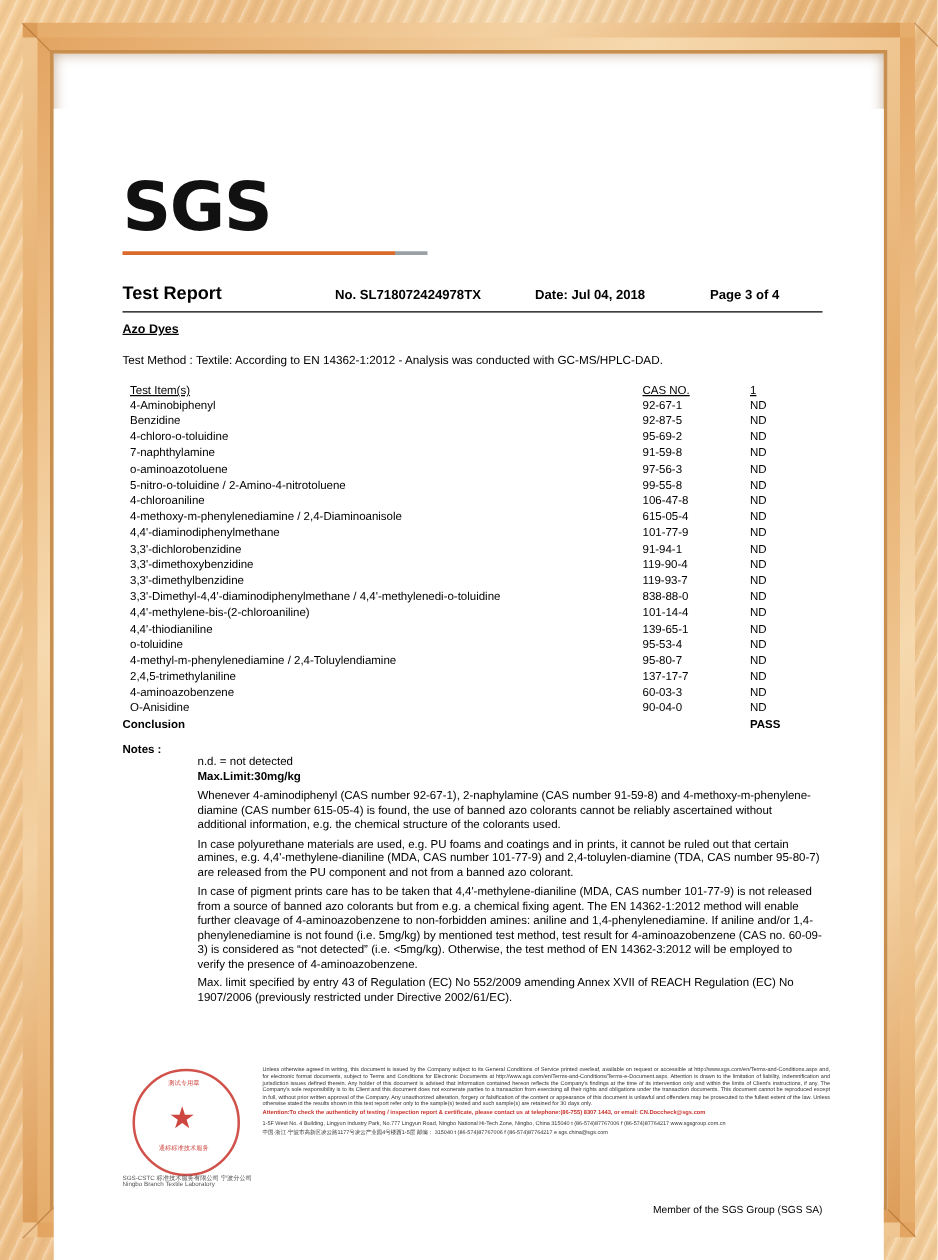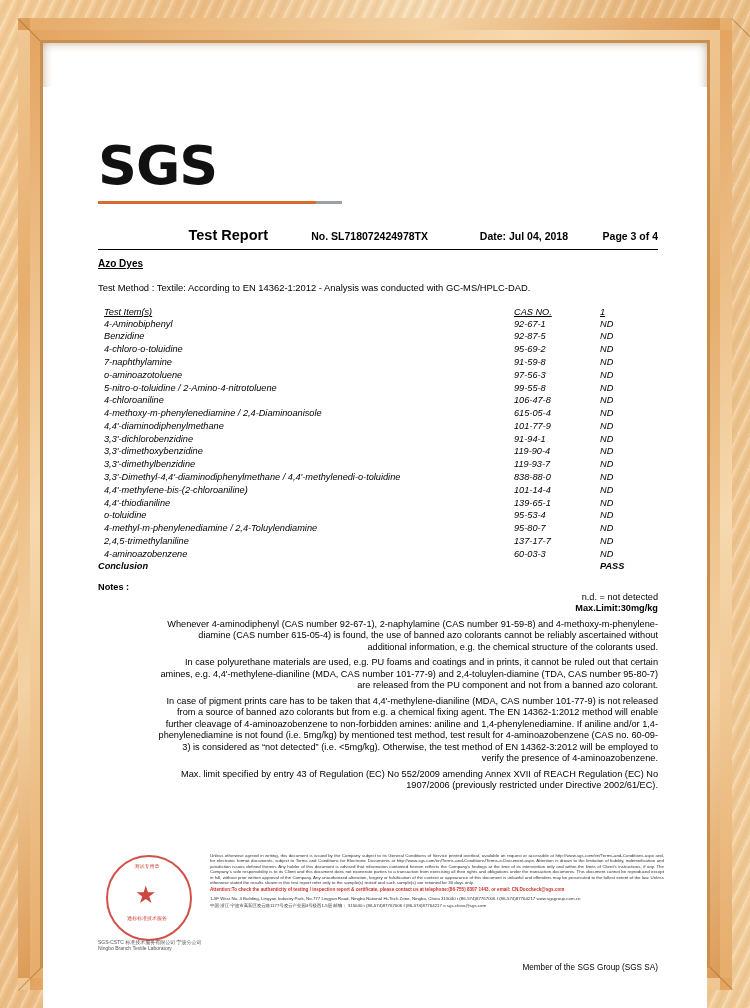--- a/index.html
+++ b/index.html
@@ -102,21 +102,20 @@
     width: 26px;
     height: 3px;
     background: #9aa0a6;
   }
 
   
   #header-row {
     display: flex;
     align-items: baseline;
     margin-top: 12px;
-    text-align: right;
   }
   #report-title {
     font-size: 14.5px;
     font-weight: bold;
     color: #000;
     width: 170px;
   }
   .hdr-field {
     font-size: 10.5px;
     font-weight: bold;
@@ -145,21 +144,20 @@
     color: #000;
   }
 
   
   #results {
     margin-top: 14px;
     width: 100%;
     border-collapse: collapse;
     font-size: 9.2px;
     color: #000;
-    font-style: italic;
   }
   #results th {
     font-weight: normal;
     text-align: left;
     text-decoration: underline;
     padding: 0 0 1px 0;
     font-size: 9.2px;
   }
   #results th.c-cas, #results td.c-cas { width: 86px; text-align: left; }
   #results th.c-num, #results td.c-num { width: 58px; text-align: left; }
@@ -179,21 +177,20 @@
     margin-top: 8px;
     font-size: 9.2px;
     font-weight: bold;
     color: #000;
   }
   #notes-body {
     margin-left: 60px;
     font-size: 9.2px;
     color: #000;
     line-height: 11.5px;
-    text-align: right;
   }
   #notes-body p { margin: 0 0 0 0; }
   #notes-body p.bold { font-weight: bold; }
   #notes-body p.gap { margin-top: 4px; }
 
   
   #footer {
     position: absolute;
     left: 55px;
     top: 766px;
@@ -416,20 +413,25 @@
           <tr>
             <td class="c-item">2,4,5-trimethylaniline</td>
             <td class="c-cas">137-17-7</td>
             <td class="c-num">ND</td>
           </tr>
           <tr>
             <td class="c-item">4-aminoazobenzene</td>
             <td class="c-cas">60-03-3</td>
             <td class="c-num">ND</td>
           </tr>
+          <tr>
+            <td class="c-item">O-Anisidine</td>
+            <td class="c-cas">90-04-0</td>
+            <td class="c-num">ND</td>
+          </tr>
           <tr class="conclusion">
             <td class="c-item" style="padding-left: 0px;">Conclusion</td>
             <td class="c-cas"></td>
             <td class="c-num">PASS</td>
           </tr>
         </tbody>
     </table>
 
     <div id="notes-label">Notes :</div>
     <div id="notes-body">

